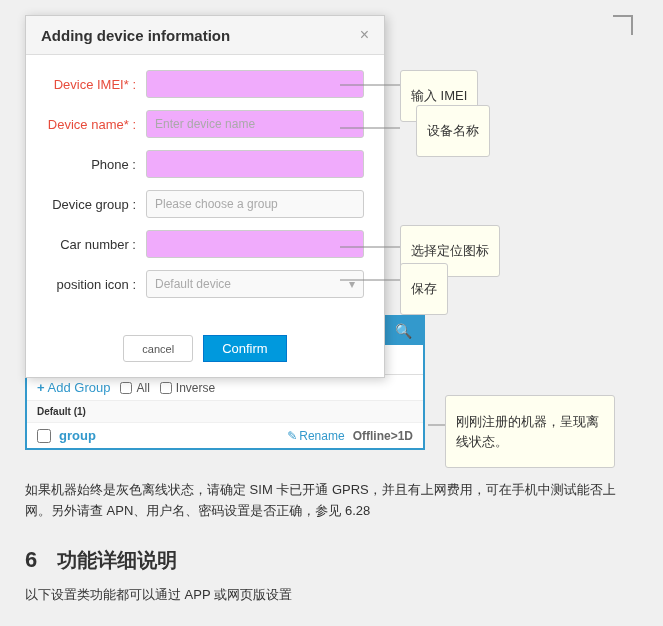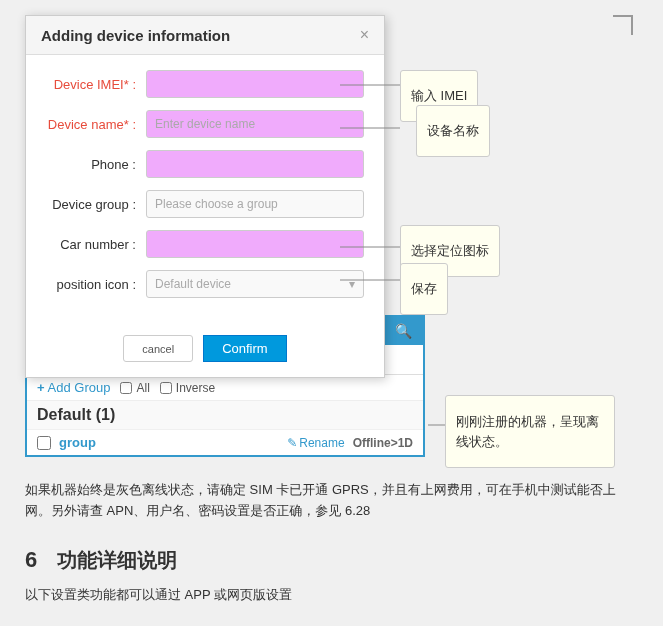--- a/index.html
+++ b/index.html
@@ -216,21 +216,21 @@
     }
 
     .checkbox-label input[type="checkbox"] {
       width: 12px;
       height: 12px;
     }
 
     .device-group-header {
       padding: 5px 10px;
       font-weight: bold;
-      font-size: 16px;
+      font-size: 10px;
       color: #333;
       background: #f9f9f9;
     }
 
     .device-item {
       padding: 5px 10px;
       display: flex;
       align-items: center;
       gap: 8px;
       border-top: 1px solid #f0f0f0;

